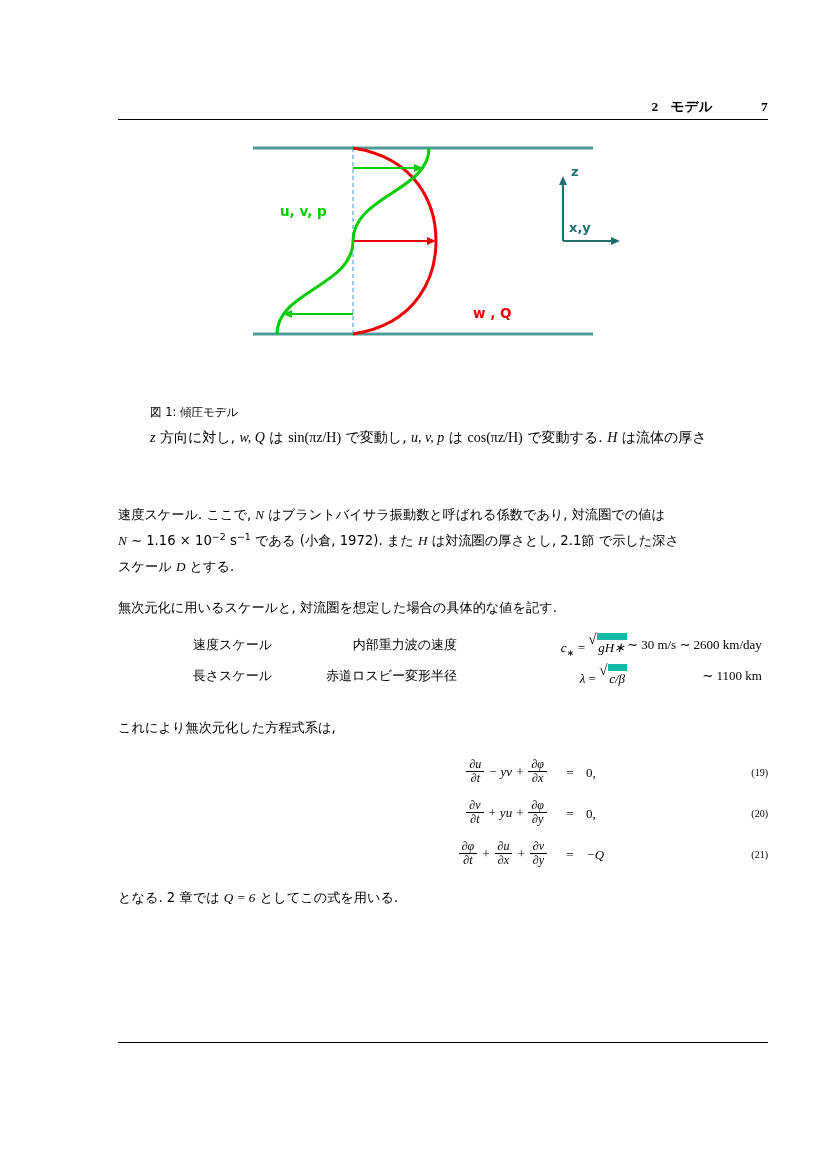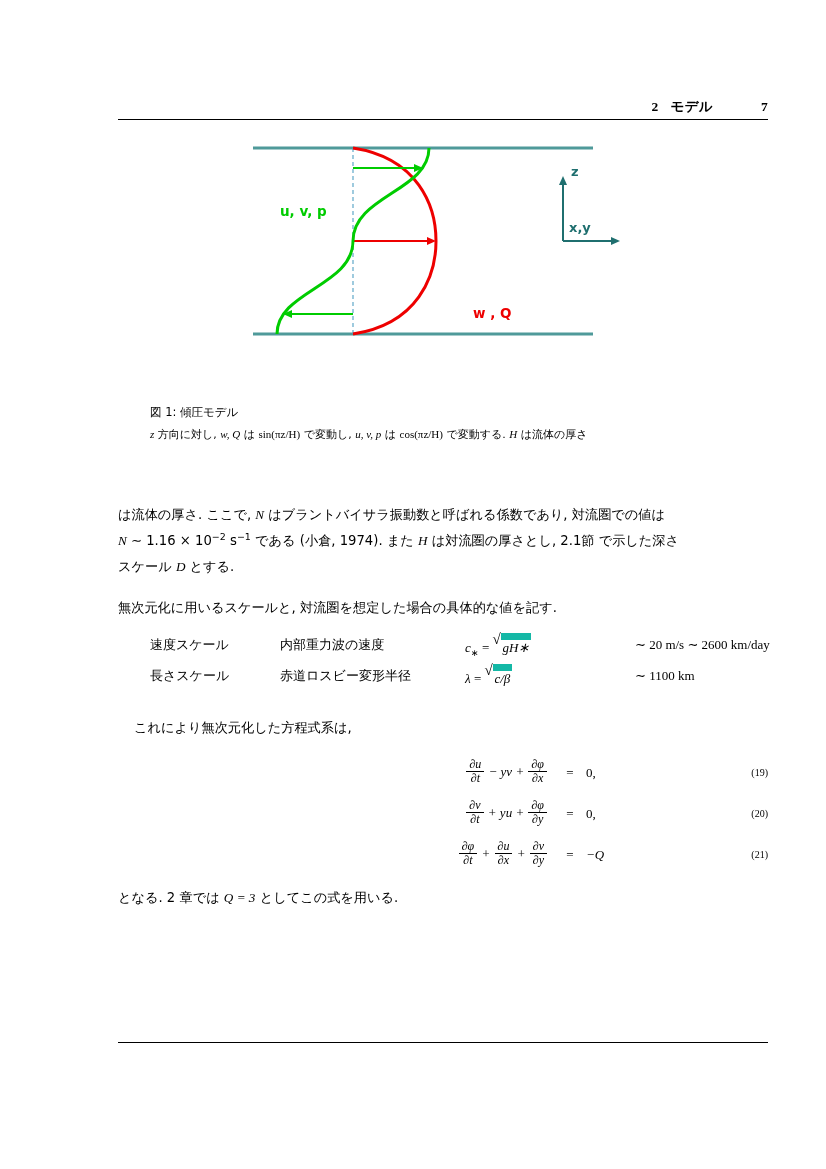--- a/index.html
+++ b/index.html
@@ -78,46 +78,47 @@
     width: 600px;
     font-size: 11.5px;
     line-height: 1.62;
     font-family: "Liberation Serif", serif;
     margin-top: 28px;
   }
   .caption .cap-title {
     margin-bottom: 4px;
   }
   .caption .cap-body {
-    font-size: 11px;
+    font-size: 14px;
   }
   .mi { font-style: italic; font-family: "Liberation Serif", serif; }
   .mn { font-style: normal; }
 
   
   .para {
     position: absolute;
     left: 118px;
     width: 650px;
     font-size: 13.2px;
     line-height: 1.95;
     text-align: justify;
   }
   .p1 { top: 502px; }
   .p2 { top: 595px; }
-  .p3 { top: 715px; margin-left: 16px; }
+  .p3 { top: 715px; }
   .p5 { top: 885px; }
 
   
   .scales {
     position: absolute;
-    left: 150px;
+    left: 142px;
     top: 630px;
     width: 620px;
     font-size: 13px;
+    text-align: right;
   }
   .scales table {
     border-collapse: collapse;
   }
   .scales td {
     padding: 3px 0;
     vertical-align: middle;
     white-space: nowrap;
   }
   .scales td.c1 { width: 130px; }
@@ -244,39 +245,39 @@
   </div>
 
   <div class="caption">
     <div class="cap-title jp">図 1: 傾圧モデル</div>
     <div class="cap-body">
       <span class="mi">z</span><span class="jp"> 方向に対し, </span><span class="mi">w, Q</span><span class="jp"> は </span><span class="mn">sin(πz/H)</span><span class="jp"> で変動し, </span><span class="mi">u, v, p</span><span class="jp"> は </span><span class="mn">cos(πz/H)</span><span class="jp"> で変動する. </span><span class="mi">H</span><span class="jp"> は流体の厚さ</span>
     </div>
   </div>
 
   <div class="para p1 jp">
-    <span>は流体の厚さ. ここで, </span><span class="mi">N</span><span> はブラントバイサラ振動数と呼ばれる係数であり, 対流圏での値は</span><br>
-    <span class="mi">N</span><span> ∼ 1.16 × 10</span><sup class="sm">−2</sup><span> s</span><sup class="sm">−1</sup><span> である (小倉, 1974). また </span><span class="mi">H</span><span> は対流圏の厚さとし, 2.1節 で示した深さ</span><br>
+    <span>速度スケール. ここで, </span><span class="mi">N</span><span> はブラントバイサラ振動数と呼ばれる係数であり, 対流圏での値は</span><br>
+    <span class="mi">N</span><span> ∼ 1.16 × 10</span><sup class="sm">−2</sup><span> s</span><sup class="sm">−1</sup><span> である (小倉, 1972). また </span><span class="mi">H</span><span> は対流圏の厚さとし, 2.1節 で示した深さ</span><br>
     <span>スケール </span><span class="mi">D</span><span> とする.</span>
   </div>
 
   <div class="para p2 jp">無次元化に用いるスケールと, 対流圏を想定した場合の具体的な値を記す.</div>
 
   <div class="scales">
     <table>
       <tbody>
           <tr>
         <td class="c1 jp">速度スケール</td>
         <td class="c2 jp">内部重力波の速度</td>
         <td class="c3">
           <span class="mi">c</span><sub class="sm">∗</sub>
           <span>=</span>
           <span class="sqrt"><span class="rad mi">gH∗</span></span>
         </td>
-        <td class="c4">∼ 20 m/s ∼ 2600 km/day</td>
+        <td class="c4">∼ 30 m/s ∼ 2600 km/day</td>
       </tr>
       <tr>
         <td class="c1 jp">長さスケール</td>
         <td class="c2 jp">赤道ロスビー変形半径</td>
         <td class="c3">
           <span class="mi">λ</span><sub class="sm"></sub>
           <span>=</span>
           <span class="sqrt"><span class="rad mi">c/β</span></span>
         </td>
         <td class="c4">∼ 1100 km</td>
@@ -333,18 +334,18 @@
         </span>
       </div>
       <div class="eq-eq">=</div>
       <div class="eq-rhs mi">−Q</div>
       <div class="eq-num">(21)</div>
     </div>
 
   </div>
 
   <div class="para p5 jp">
-    <span>となる. 2 章では </span><span class="mi">Q = 3</span><span> としてこの式を用いる.</span>
+    <span>となる. 2 章では </span><span class="mi">Q = 6</span><span> としてこの式を用いる.</span>
   </div>
 
   <div class="footer-rule"></div>
 
 </div>
 
 </body></html>

